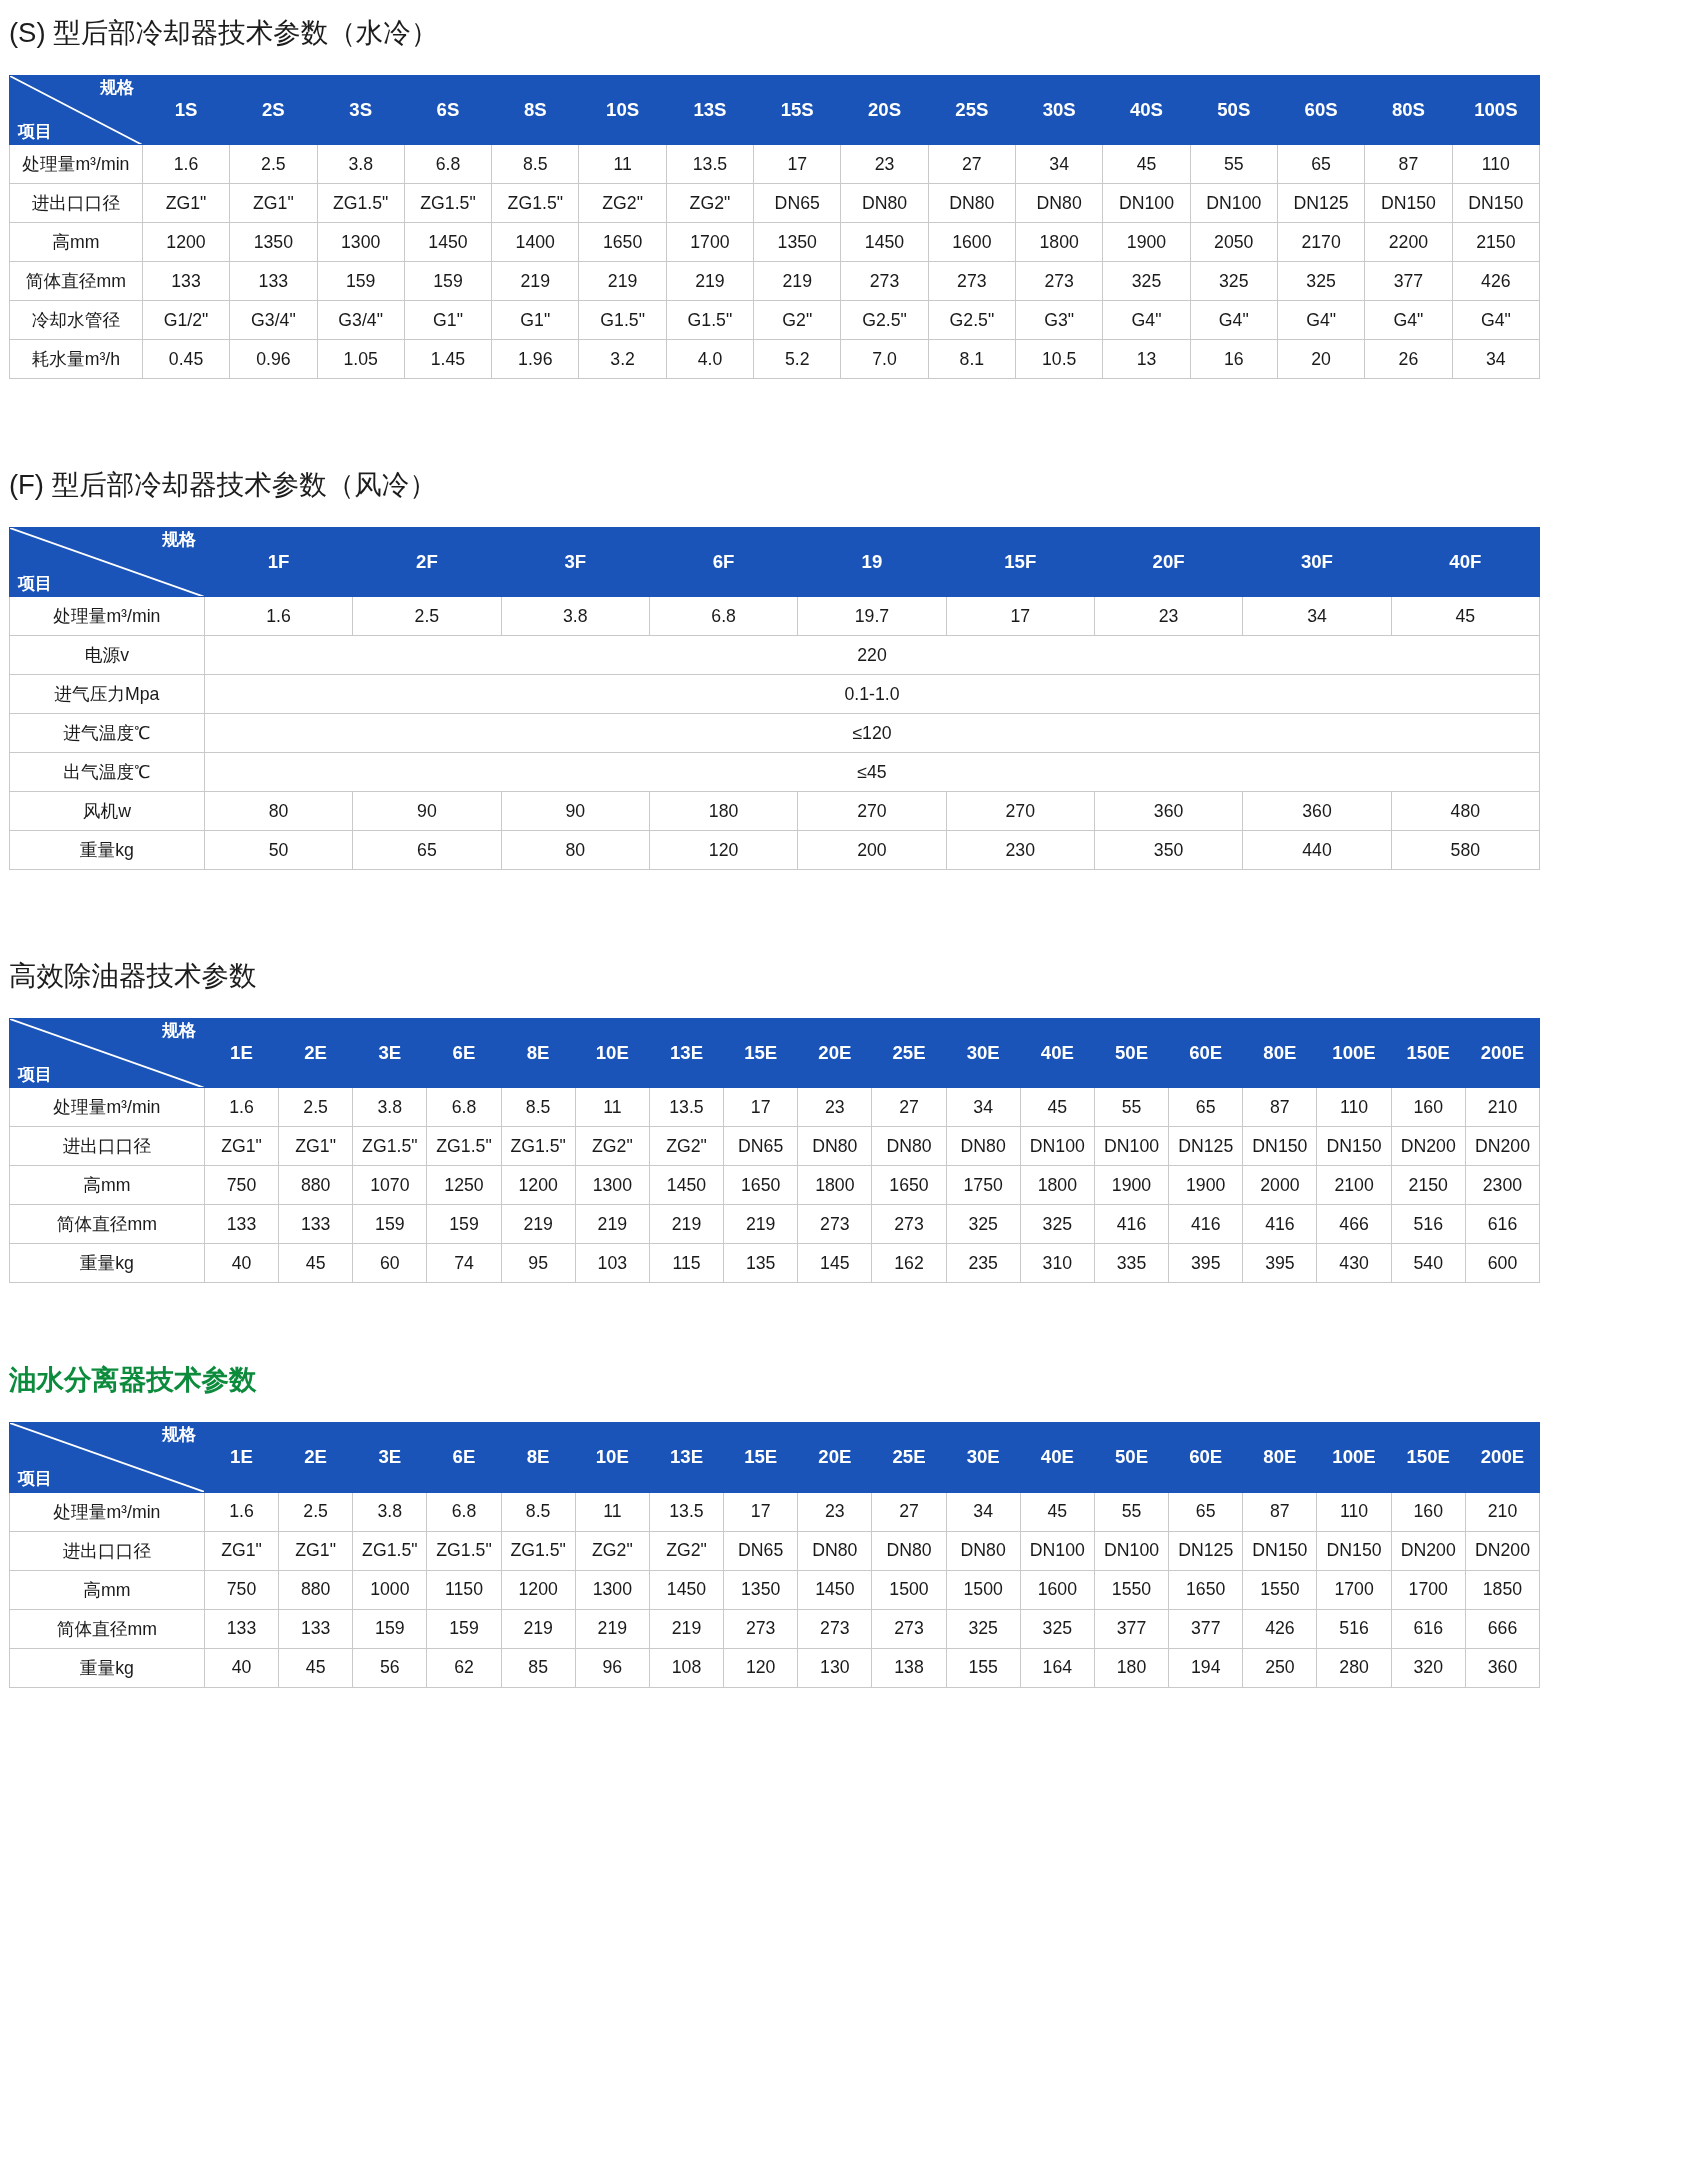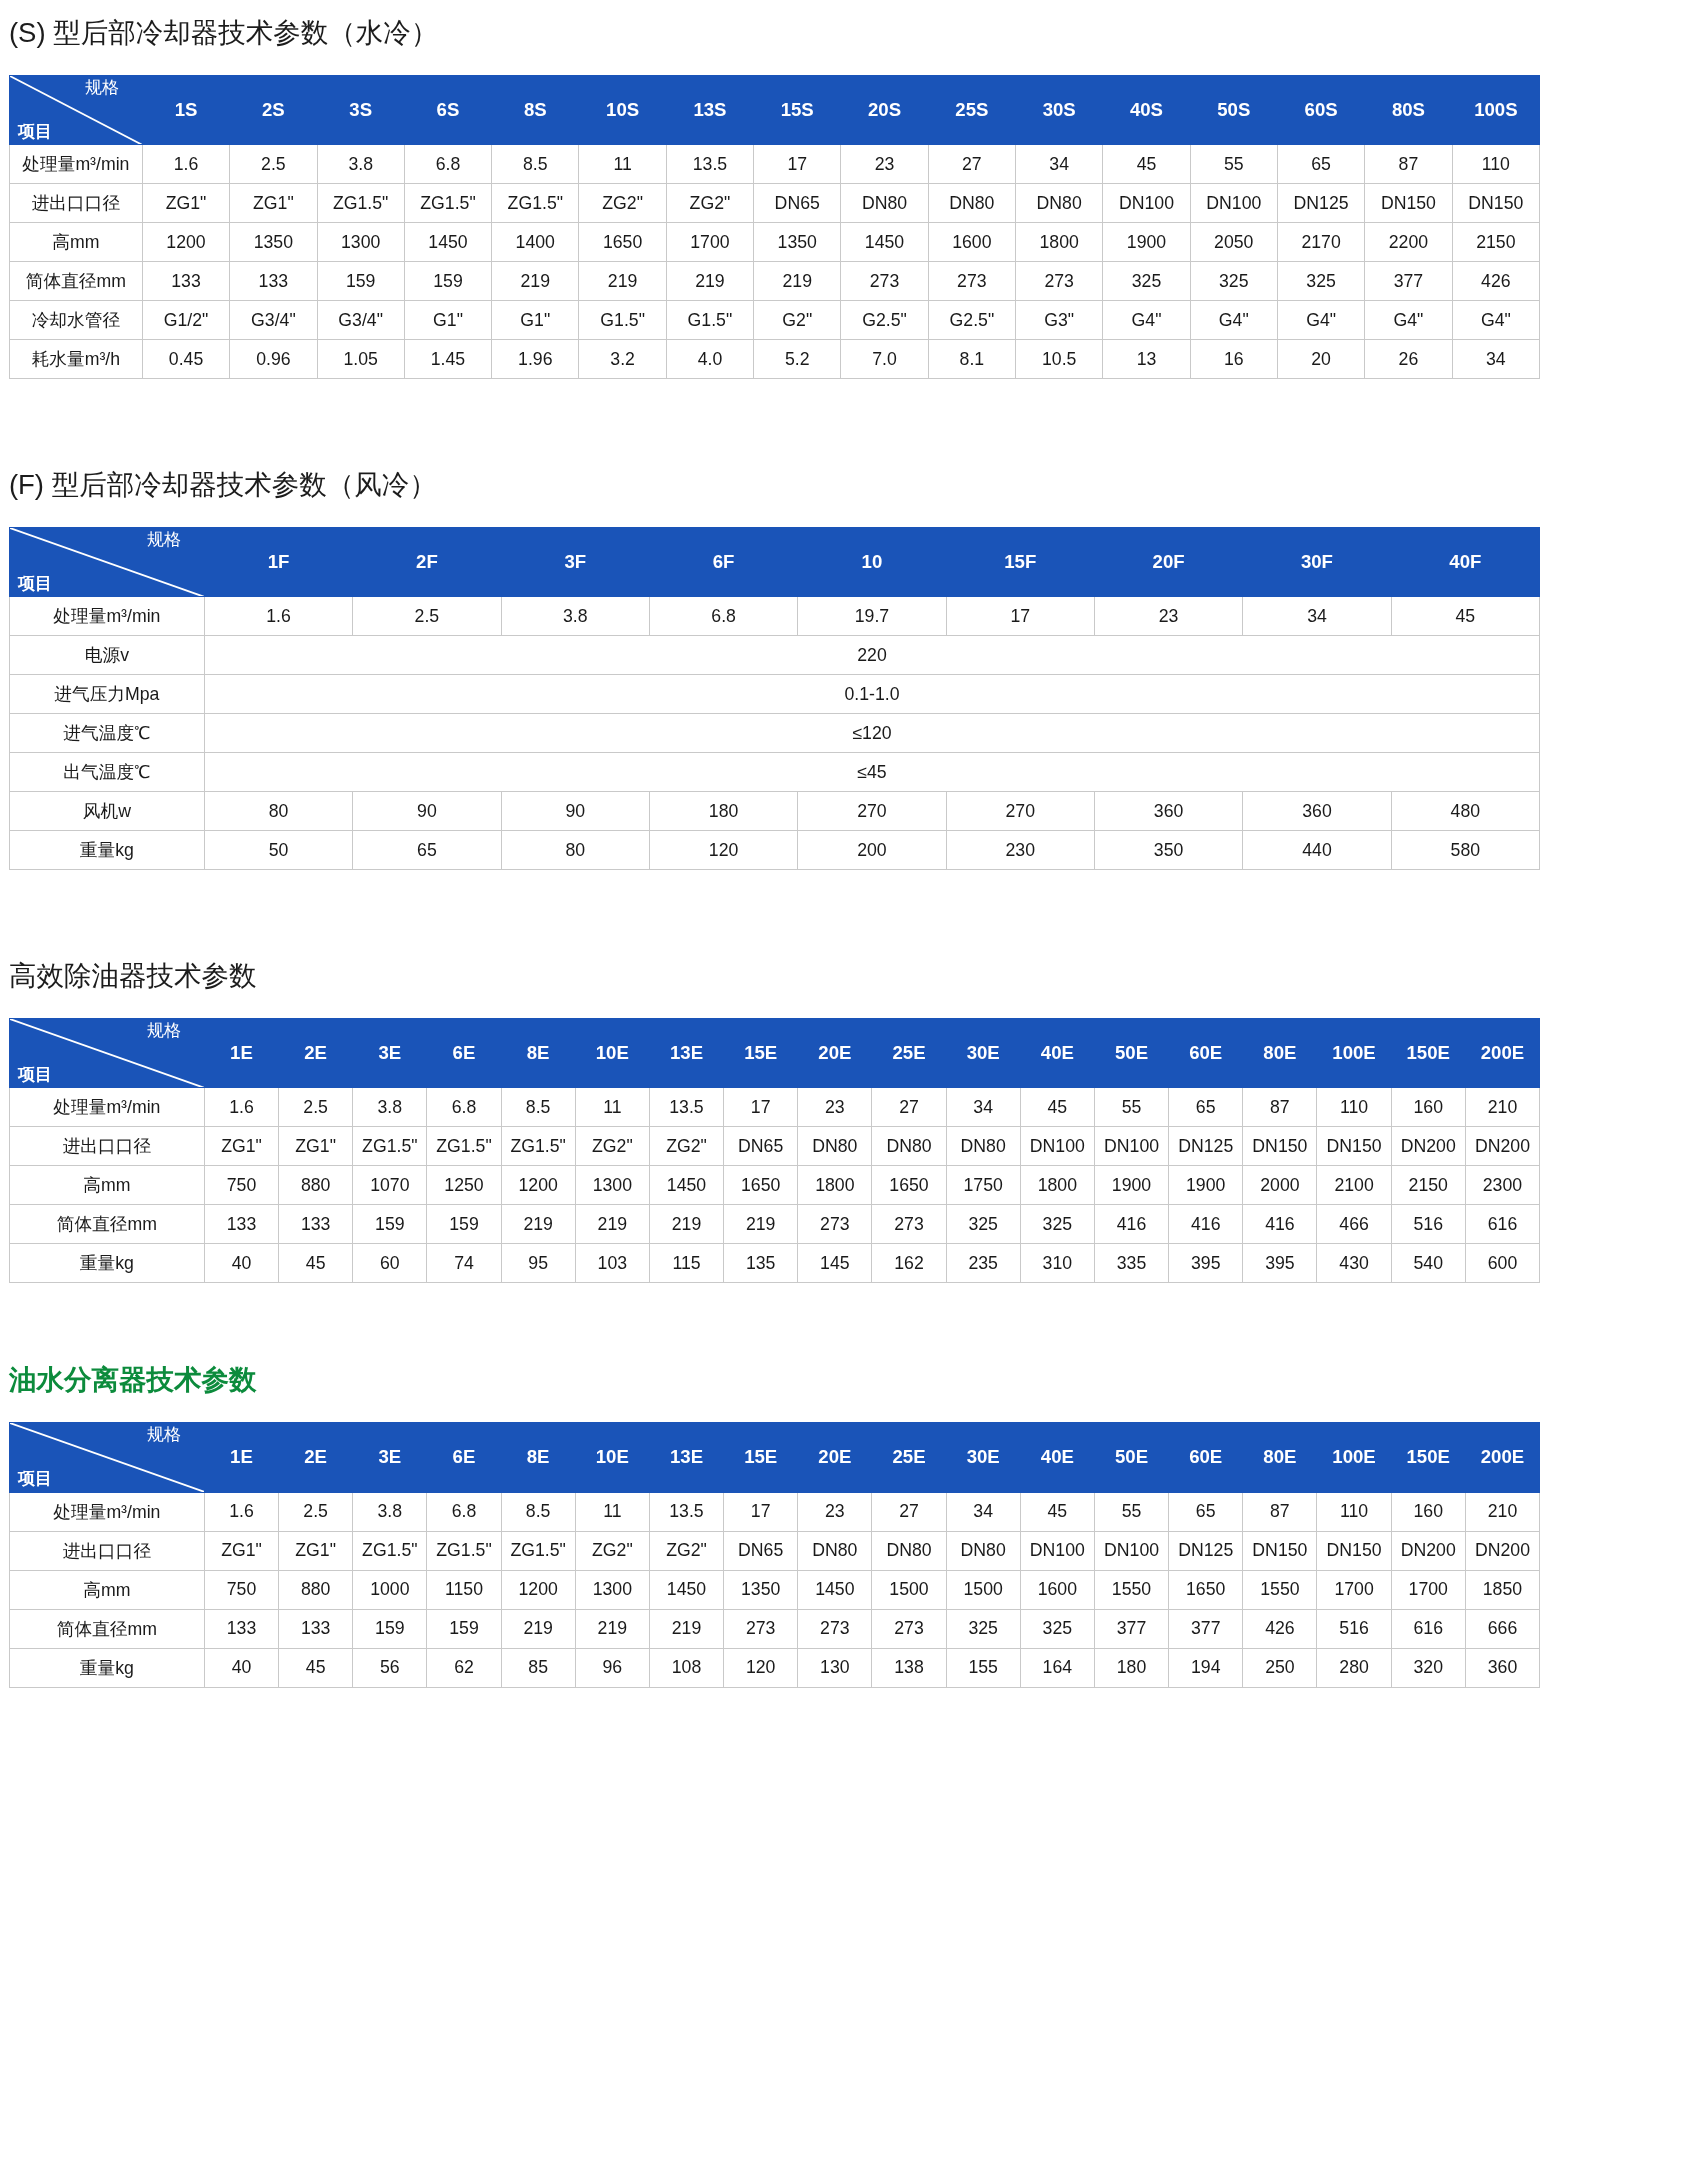--- a/index.html
+++ b/index.html
@@ -69,24 +69,24 @@
     height: 51px;
   }
   th.corner .diag {
     position: absolute;
     left: 0; top: 0; right: 0; bottom: 0;
     overflow: hidden;
   }
   th.corner .diag svg { display: block; width: 100%; height: 100%; }
   th.corner .spec-lbl {
     position: absolute;
-    right: 23px;
+    right: 8px;
     top: 2.7px;
     font-size: 17px;
-    font-weight: 400;
+    font-weight: 700;
     color: #fff;
     line-height: 1.2;
   }
   th.corner .item-lbl {
     position: absolute;
     left: 8px;
     bottom: 2px;
     font-size: 17px;
     font-weight: 700;
     color: #fff;
@@ -286,21 +286,21 @@
                     <line x1="0" y1="0" x2="220" y2="58" stroke="#ffffff" stroke-width="1.5"></line>
                   </svg>
               </div>
               <span class="spec-lbl">规格</span>
               <span class="item-lbl">项目</span>
             </th>
             <th>1F</th>
             <th>2F</th>
             <th>3F</th>
             <th>6F</th>
-            <th>10</th>
+            <th>19</th>
             <th>15F</th>
             <th>20F</th>
             <th>30F</th>
             <th>40F</th>
           </tr>
         </thead>
         <tbody>
           <tr>
             <td class="rowlabel">处理量m³/min</td>
             <td>1.6</td>

